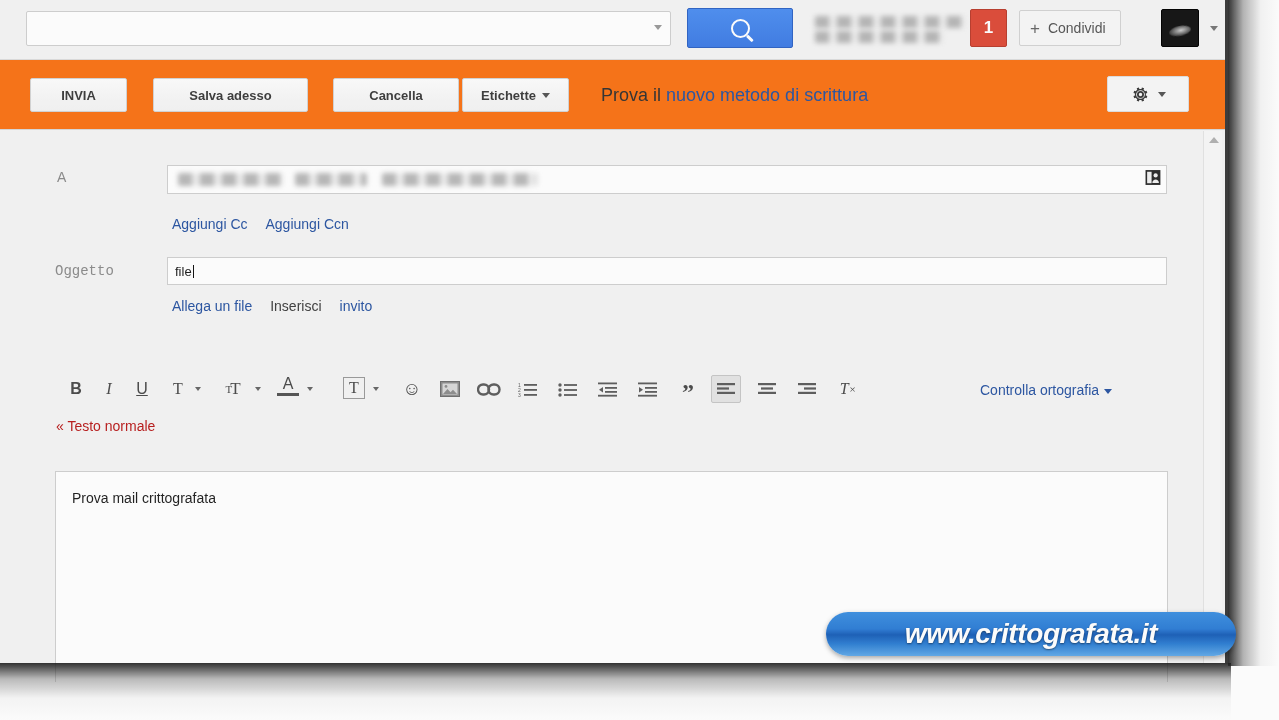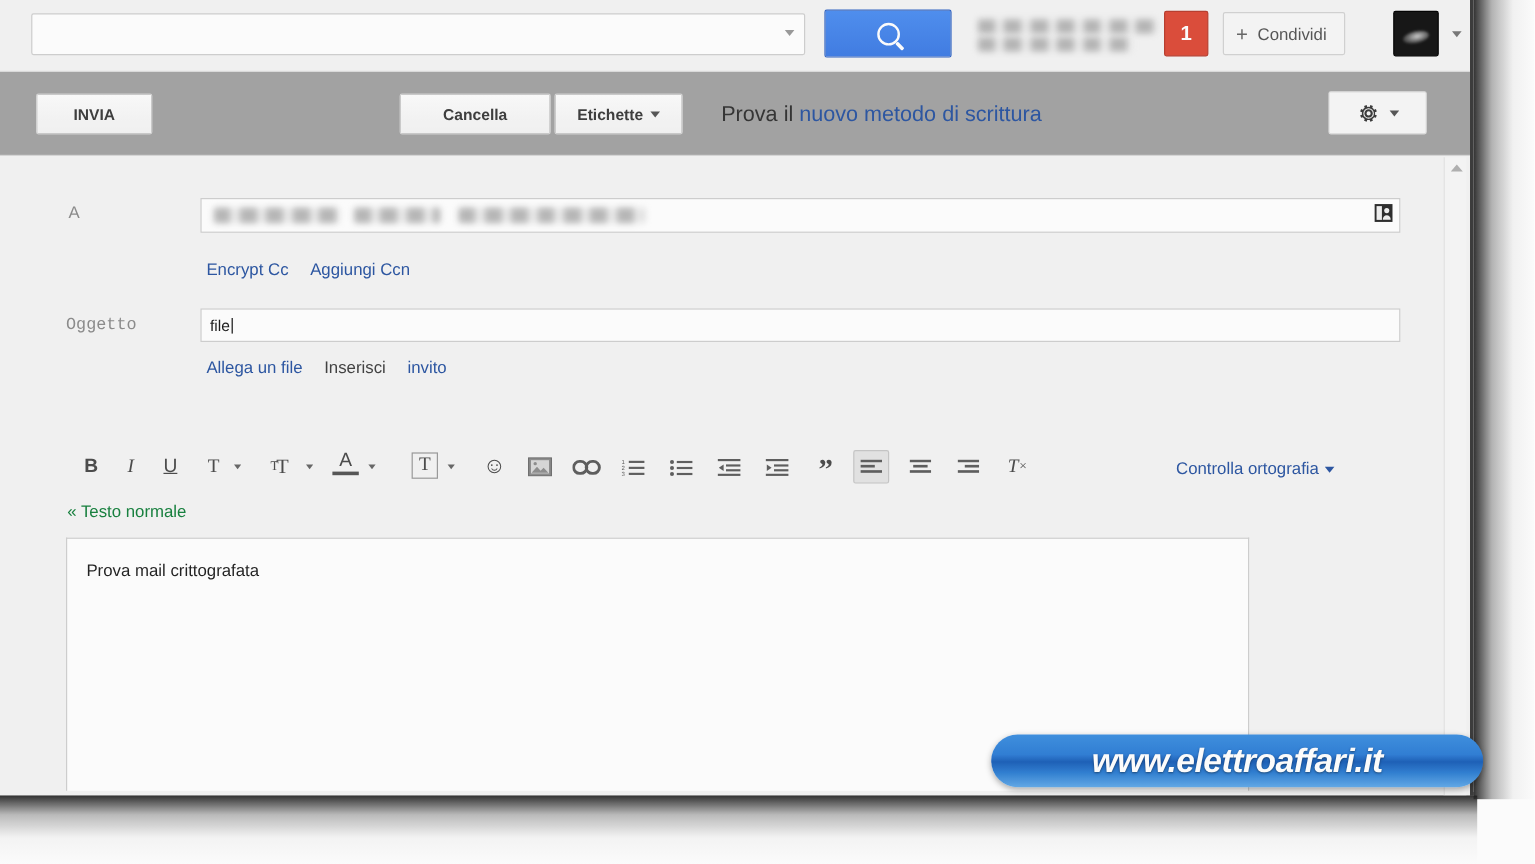--- a/index.html
+++ b/index.html
@@ -169,21 +169,21 @@
     border-left: 4px solid transparent;
     border-right: 4px solid transparent;
     border-top: 5px solid #777;
   }
 
   
   .actionbar {
     position: absolute;
     left: 0; top: 60px;
     width: 1225px; height: 70px;
-    background: #a3a3a3;
+    background: #f97316;
     border-bottom: 1px solid #d8d8d8;
     box-sizing: border-box;
   }
   .abtn {
     position: absolute;
     top: 18px;
     height: 34px;
     background: linear-gradient(to bottom, #fcfcfc 0%, #f2f2f2 100%);
     border: 1px solid #d4d4d4;
     border-radius: 2px;
@@ -354,28 +354,28 @@
     border-left: 4px solid transparent;
     border-right: 4px solid transparent;
     border-top: 5px solid #2a55a2;
     vertical-align: middle;
   }
 
   .plain-link {
     position: absolute;
     left: 56px; top: 418px;
     font-size: 14px;
-    color: #15803d;
+    color: #b91c1c;
   }
 
   
   .bodybox {
     position: absolute;
-    left: 55px; top: 448px;
-    width: 986px; height: 211px;
+    left: 55px; top: 471px;
+    width: 1113px; height: 211px;
     background: #ffffff;
     border: 1px solid #cfcfcf;
     border-bottom: none;
     box-sizing: border-box;
   }
   .bodytext {
     position: absolute;
     left: 16px; top: 18px;
     font-size: 14px;
     color: #1f1f1f;
@@ -451,20 +451,21 @@
         <span class="plus-glyph">+</span>
         <span>Condividi</span>
       </div>
 
       <div class="avatar"></div>
       <div class="avatar-caret"></div>
     </div>
 
     <div class="actionbar">
       <div class="abtn" id="btn-invia">INVIA</div>
+      <div class="abtn" id="btn-salva">Salva adesso</div>
       <div class="abtn" id="btn-canc">Cancella</div>
       <div class="abtn" id="btn-etich">
         <span>Etichette</span>
         <span class="btn-caret"></span>
       </div>
     </div>
 
     <div class="newmode">
       <span>Prova il </span><a href="#">nuovo metodo di scrittura</a>
     </div>
@@ -486,21 +487,21 @@
     <div class="redacted" id="redact-to-3"></div>
 
     <svg class="contacts-icon" viewBox="0 0 16 16">
       <rect x="0.5" y="1" width="14" height="14" fill="#2b2b2b"></rect>
       <rect x="2" y="2.6" width="4.2" height="10.8" fill="#f0f0f0"></rect>
       <circle cx="10" cy="6.1" r="2" fill="#f0f0f0"></circle>
       <path d="M6.9 13.2c0-2.1 1.4-3.4 3.1-3.4s3.1 1.3 3.1 3.4z" fill="#f0f0f0"></path>
     </svg>
 
     <div class="linkrow" id="links-cc">
-      <span>Encrypt Cc</span><span>Aggiungi Ccn</span>
+      <span>Aggiungi Cc</span><span>Aggiungi Ccn</span>
     </div>
 
     <div class="lbl" id="lbl-oggetto">Oggetto</div>
     <div class="subject-field">
       <span>file</span>
         <span class="caret-bar"></span>
     </div>
 
     <div class="linkrow" id="links-attach">
       <span>Allega un file</span><span class="dark">Inserisci</span><span>invito</span>
@@ -631,15 +632,15 @@
       <div class="sb-up"></div>
       <div class="sb-thumb"></div>
     </div>
 
   </div>
 
   <div class="shadow-right"></div>
   <div class="shadow-bottom"></div>
 
   <div class="watermark">
-    <span>www.elettroaffari.it</span>
+    <span>www.crittografata.it</span>
   </div>
 </div>
 
 </body></html>

